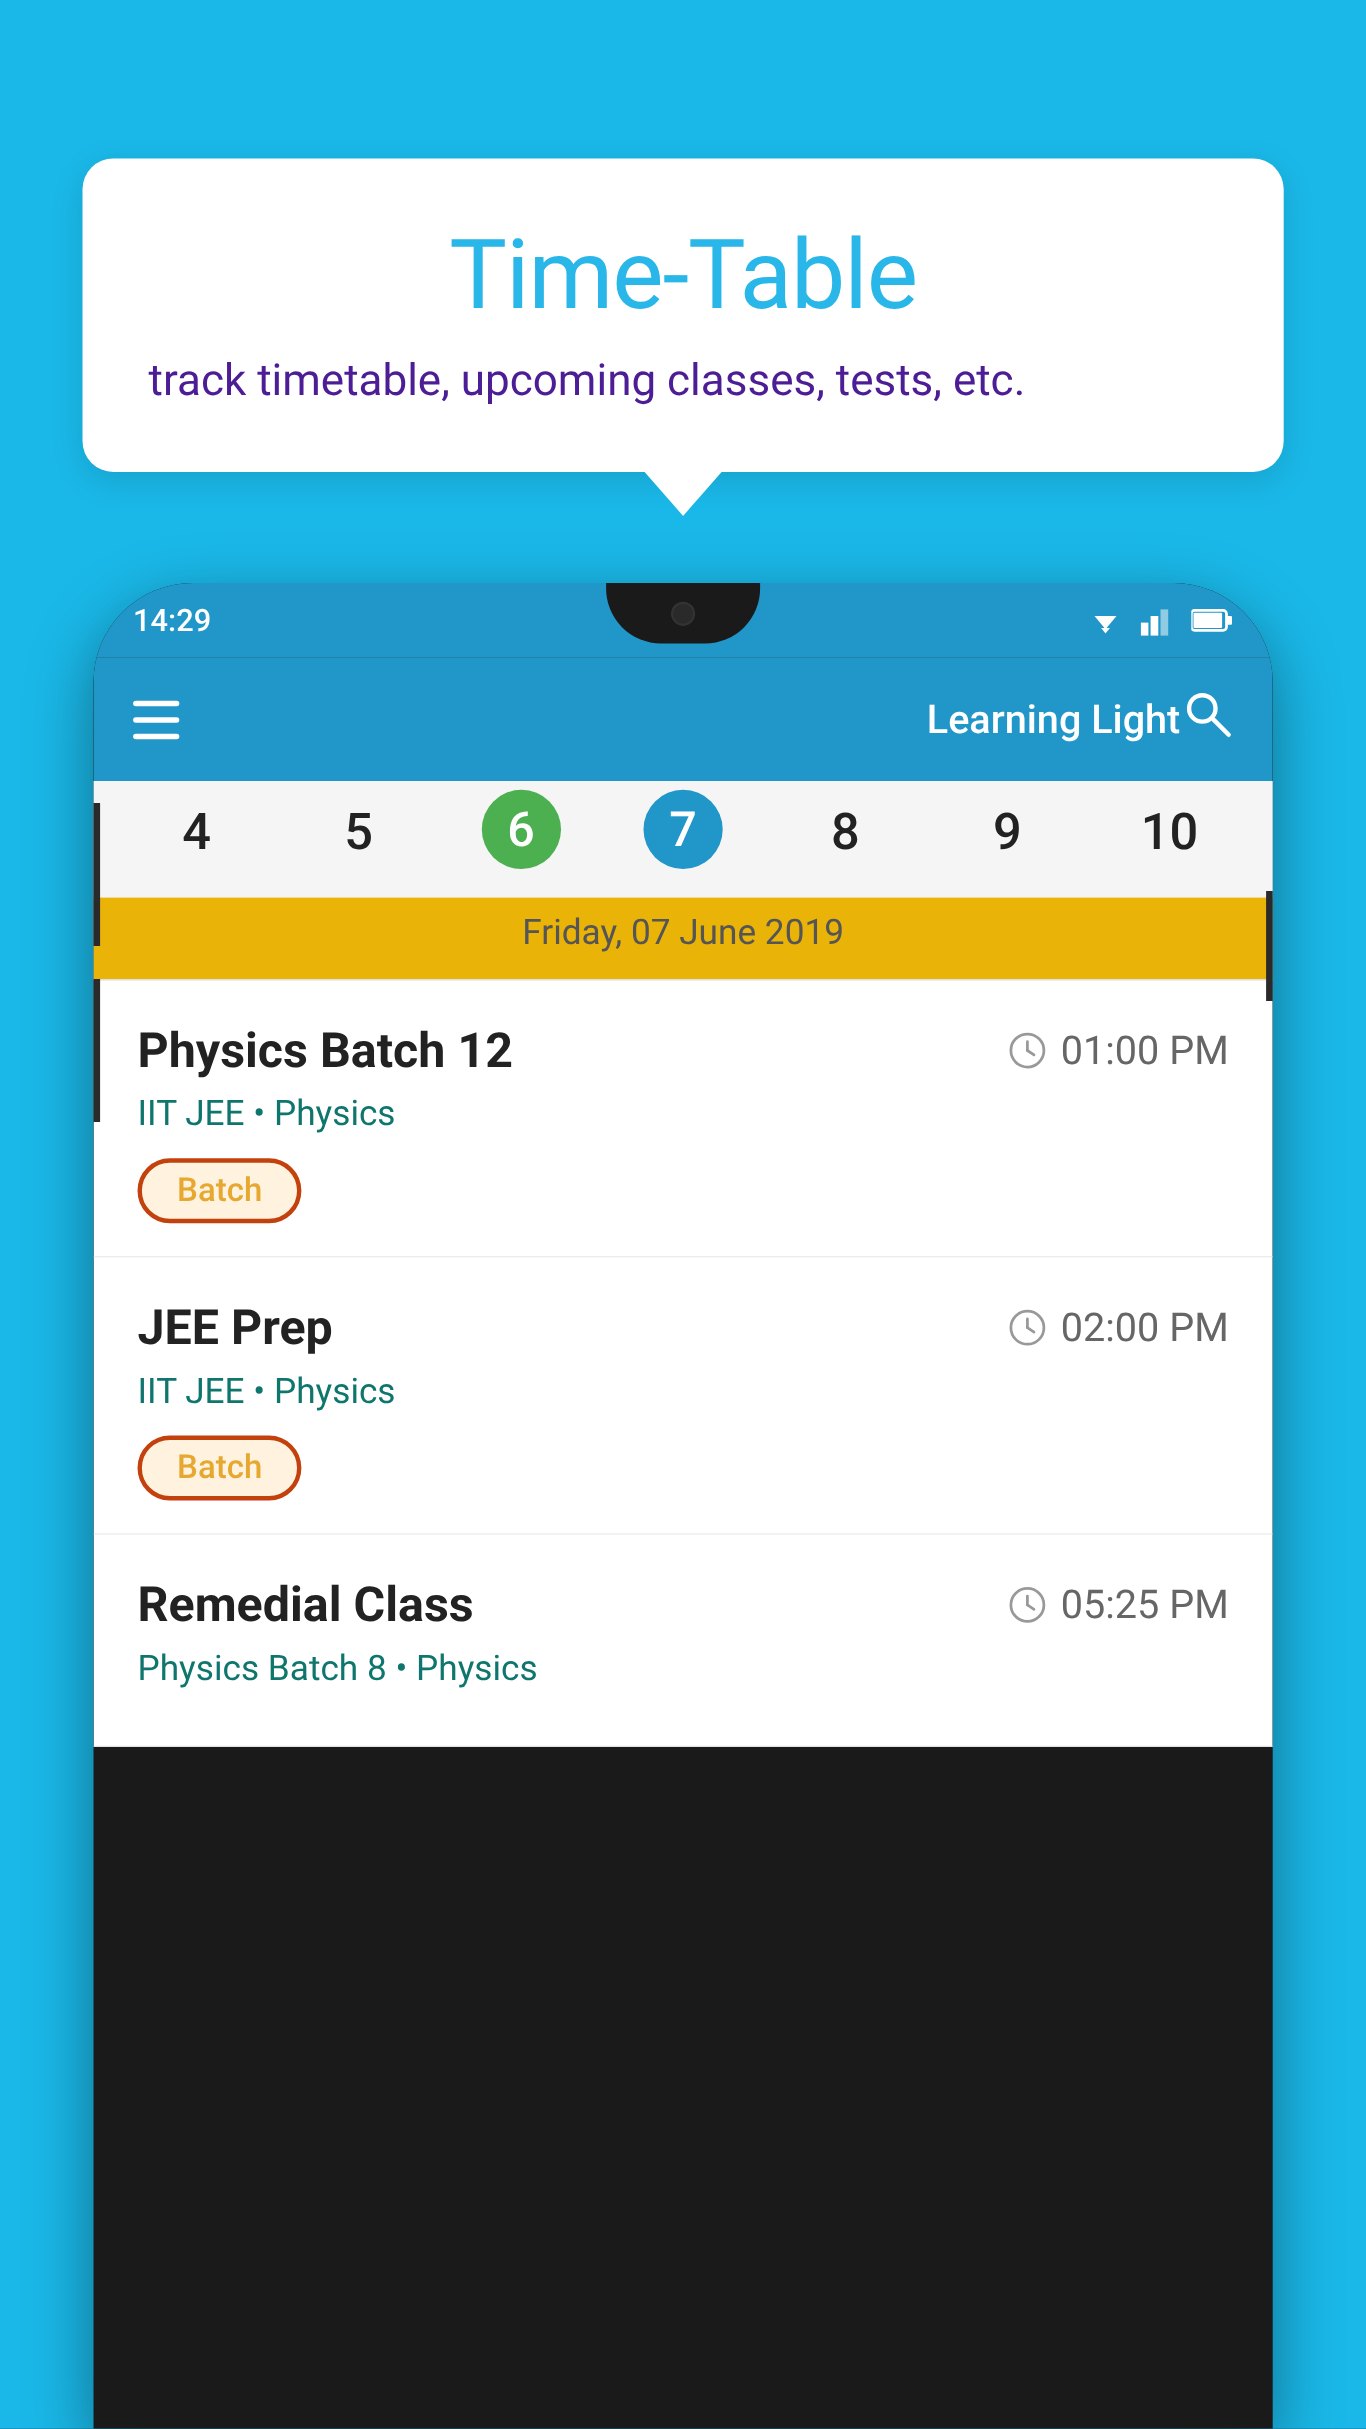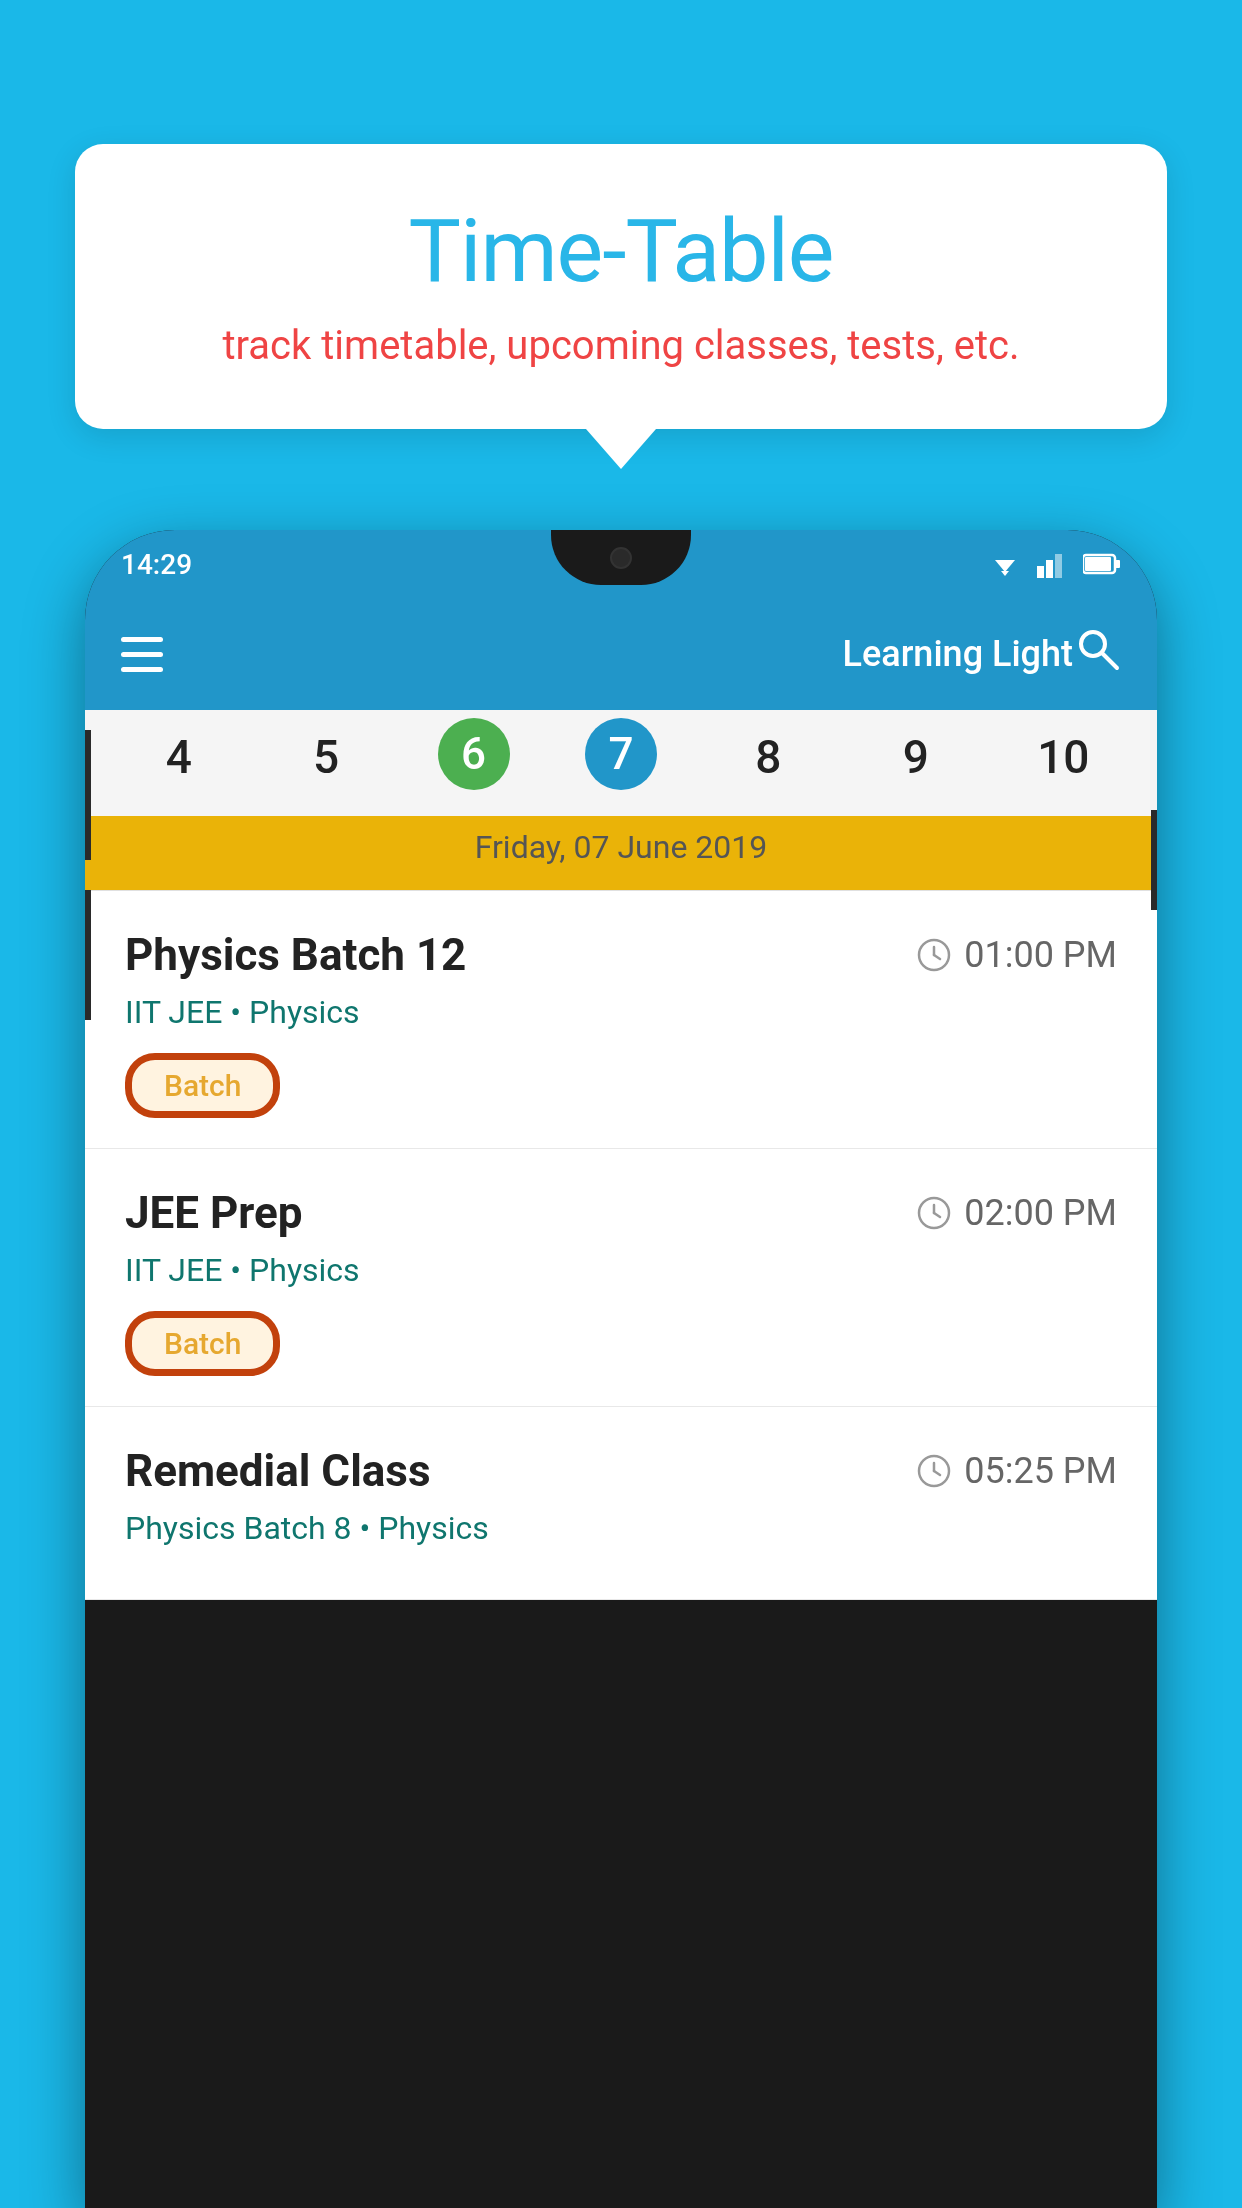--- a/index.html
+++ b/index.html
@@ -39,23 +39,22 @@
     .tooltip-title {
       text-align: center;
       font-size: 88px;
       font-weight: 400;
       color: #29b6e8;
       margin-bottom: 20px;
       letter-spacing: -1px;
     }
 
     .tooltip-subtitle {
-      text-align: center;
       font-size: 40px;
-      color: #ef4444;
+      color: #4c1d95;
       font-weight: 400;
     }
 
     
     .phone-frame {
       position: absolute;
       top: 530px;
       left: 85px;
       right: 85px;
       bottom: 0;
@@ -259,21 +258,21 @@
     .schedule-subtitle {
       font-size: 32px;
       color: #0f766e;
       margin-bottom: 22px;
     }
 
     .batch-badge {
       display: inline-block;
       background: #fff3e0;
       color: #e6a830;
-      border: 7px solid #c2410c;
+      border: 4px solid #c2410c;
       border-radius: 30px;
       padding: 8px 32px;
       font-size: 30px;
       font-weight: 500;
     }
 
     
     .phone-side-buttons {
       position: absolute;
       right: -8px;

